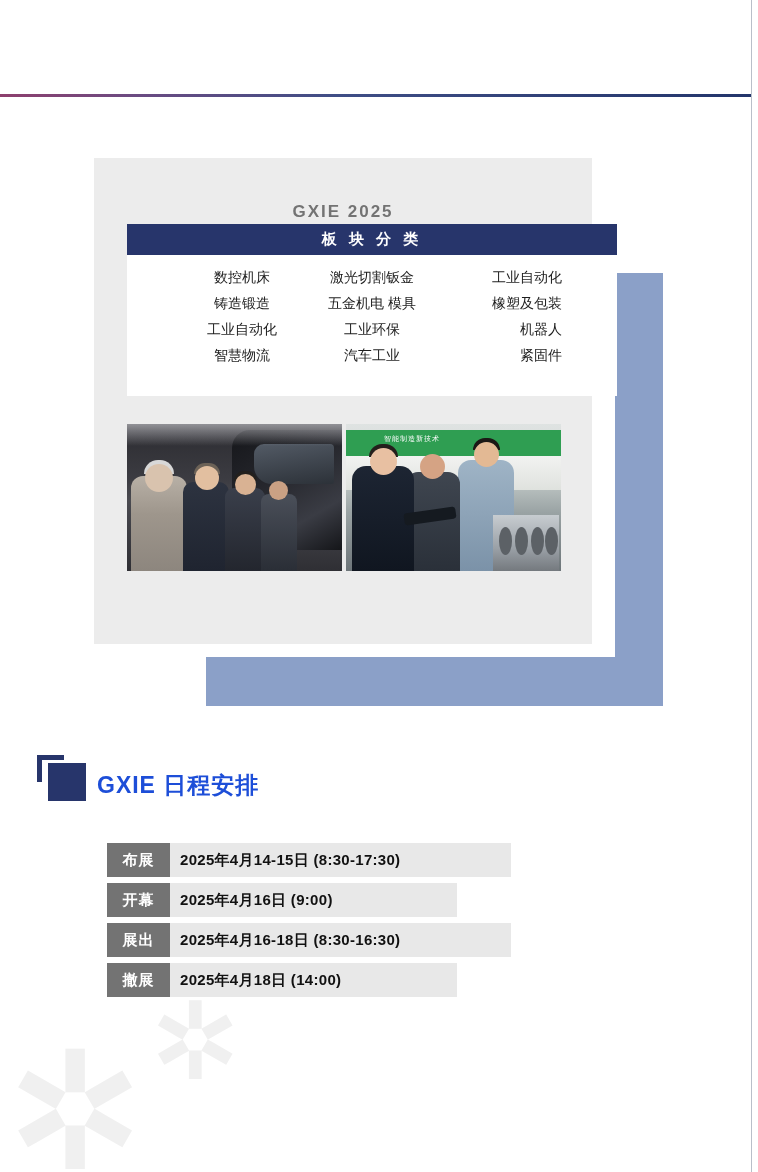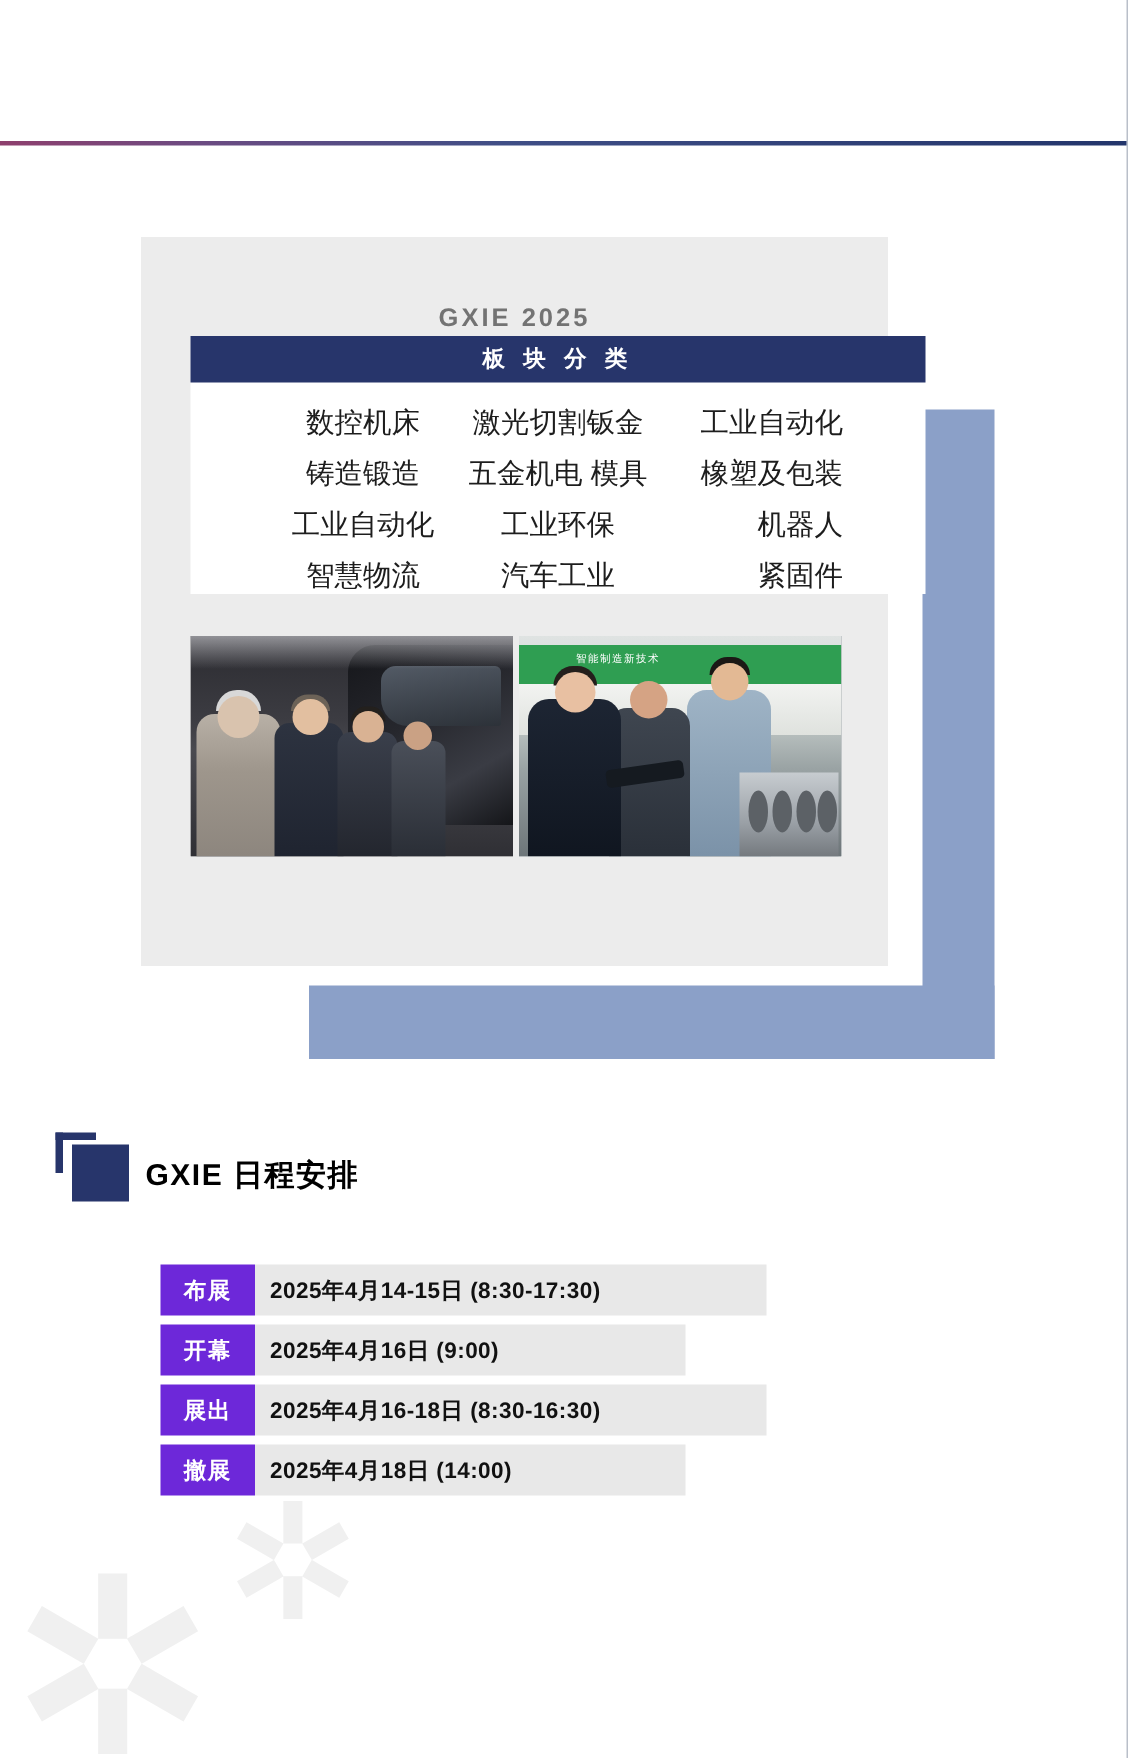--- a/index.html
+++ b/index.html
@@ -96,21 +96,21 @@
     justify-content: center;
   }
   .cat-body {
     padding: 14px 0 0 0;
   }
   .cat-row {
     display: flex;
     justify-content: center;
     align-items: baseline;
     margin-bottom: 8px;
-    font-size: 19px;
+    font-size: 14px;
     color: #1d1d1d;
   }
   .cat-row span {
     display: inline-block;
     text-align: center;
     white-space: nowrap;
   }
   .cat-row .c1 { width: 120px; }
   .cat-row .c2 { width: 140px; }
   .cat-row .c3 { width: 120px; text-align: right; font-family: Liberation Mono, monospace; }
@@ -204,42 +204,42 @@
     left: 48px;
     top: 763px;
     width: 38px;
     height: 38px;
     background: #27356b;
   }
   .sec-title {
     position: absolute;
     left: 97px;
     top: 770px;
-    font-size: 20px;
-    font-weight: bold;
-    color: #000000;
+    font-size: 23px;
+    font-weight: bold;
+    color: #1d4ed8;
     letter-spacing: 1px;
   }
 
   
   .schedule {
     position: absolute;
     left: 107px;
     top: 843px;
     width: 404px;
   }
   .sch-row {
     display: flex;
     align-items: stretch;
     margin-bottom: 6px;
     height: 34px;
   }
   .sch-label {
     width: 63px;
-    background: #6d28d9;
+    background: #737373;
     color: #ffffff;
     font-size: 15px;
     font-weight: bold;
     display: flex;
     align-items: center;
     justify-content: center;
     letter-spacing: 1px;
   }
   .sch-value {
     flex: 1;

